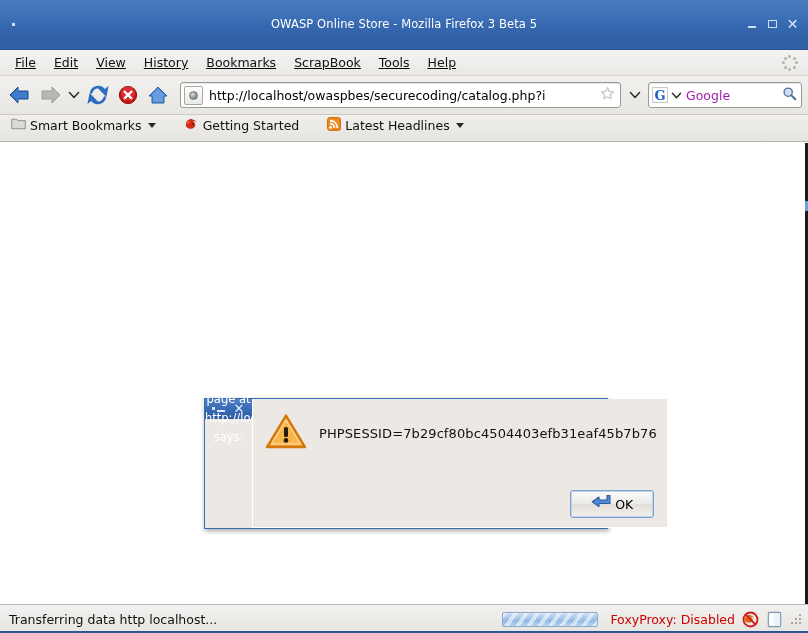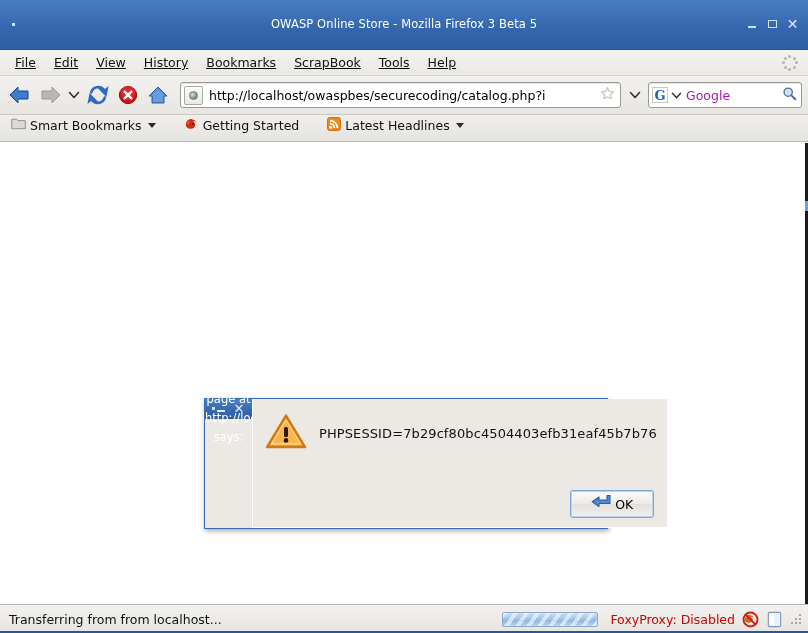--- a/index.html
+++ b/index.html
@@ -519,21 +519,21 @@
               </svg>
             </span>
             <span>OK</span>
           </div>
         </div>
       </div>
     </div>
   </div>
 
   <div class="statusbar">
-    <div class="status-text">Transferring from from localhost...</div>
+    <div class="status-text">Transferring data http localhost...</div>
     <div class="progress"></div>
     <div class="foxyproxy">FoxyProxy: Disabled</div>
     <div class="status-icon">
       <svg width="17" height="17" viewBox="0 0 18 18">
         <path d="M3 10 C3 6 5.6 4 8.4 4.3 C10.6 4.6 12.2 6 12.8 7.4 C12 6.4 10.6 6 9.4 6.3
                  C10.6 6.9 11.4 7.8 11.4 9 C11.4 11 9.6 12.4 7.6 12.4 C5.2 12.4 3 11.2 3 10 Z" fill="#cf6a17"></path>
         <circle cx="9" cy="9" r="7.4" fill="none" stroke="#d61b1b" stroke-width="2"></circle>
         <path d="M3.8 3.8 L14.2 14.2" stroke="#d61b1b" stroke-width="2" stroke-linecap="round"></path>
       </svg>
     </div>

